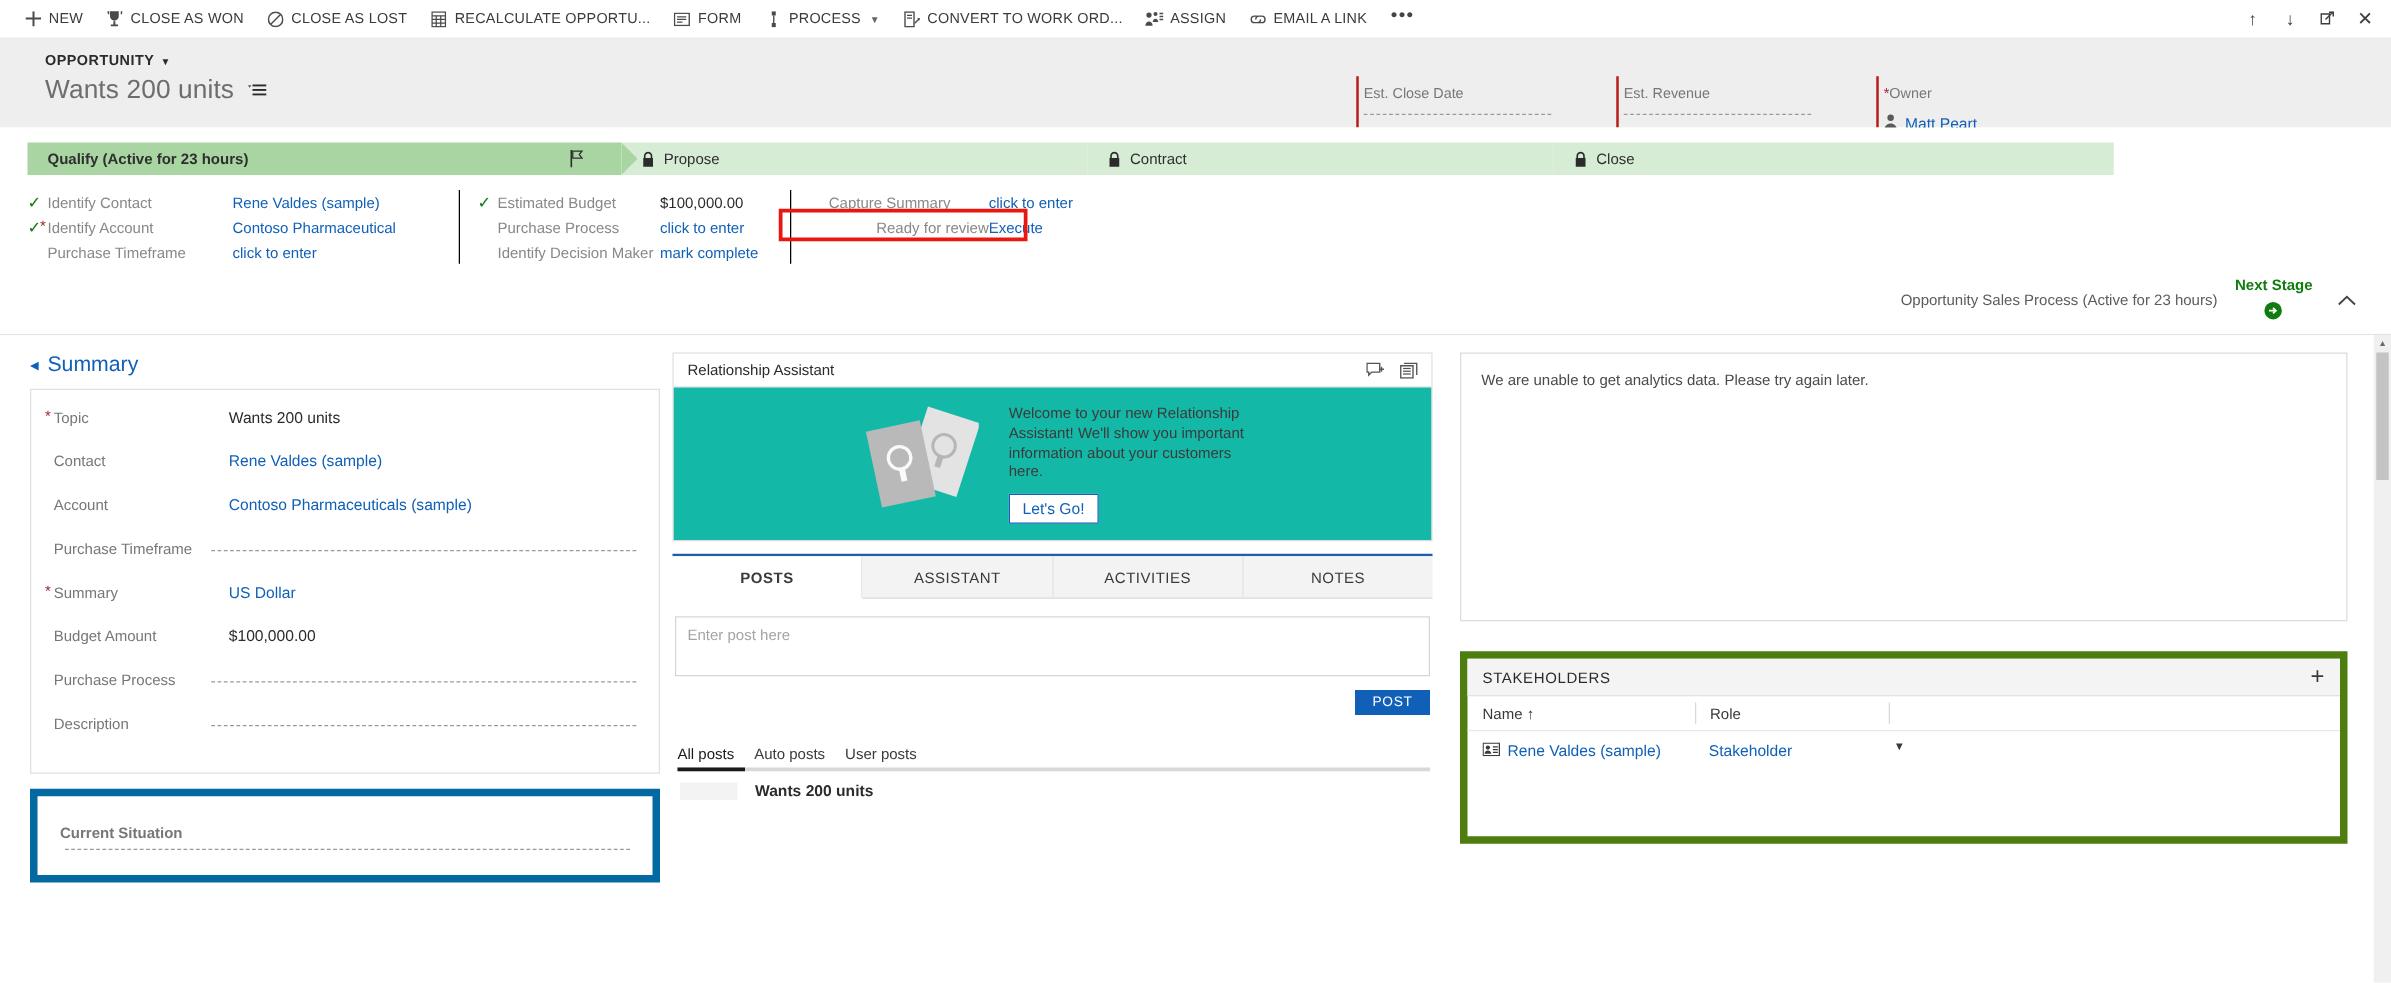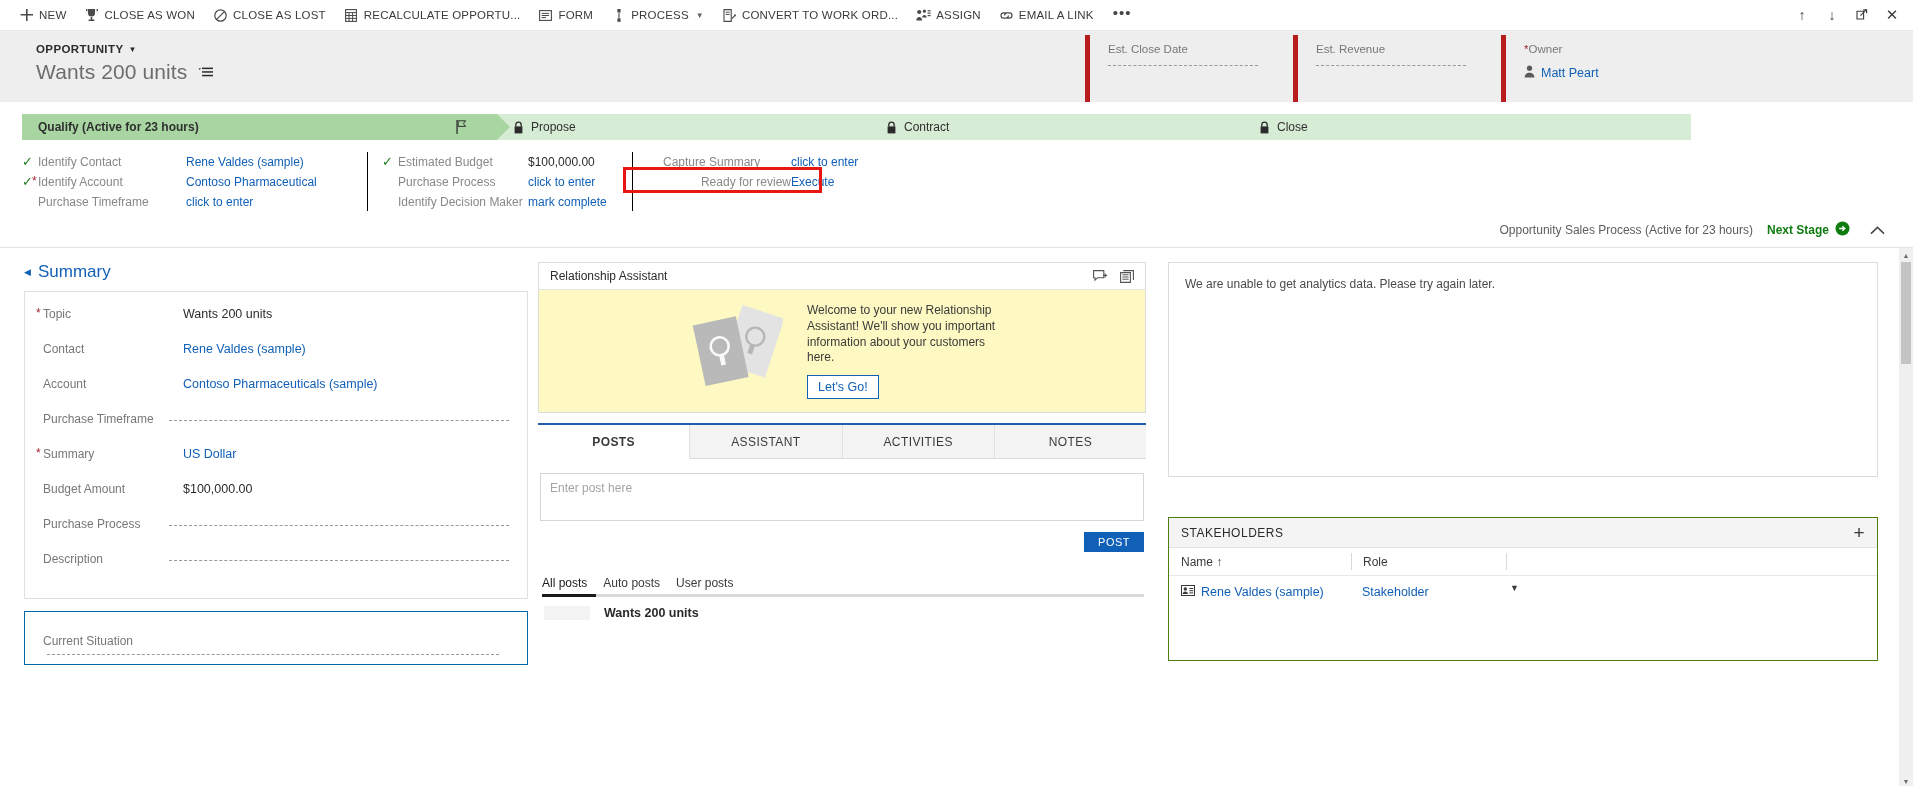--- a/index.html
+++ b/index.html
@@ -54,23 +54,24 @@
   .entity-chip .caret { font-size: 8px; }
   .rec-title {
     display:flex; align-items:center; gap:10px;
     font-size: 21px; color: #6d6d6d; font-weight: 400;
     margin-top: 3px; letter-spacing: .1px;
   }
   .rec-title .selhint { color:#4a4a4a; display:inline-flex; }
 
   .hdr-fields { display:flex; flex:1 1 auto; align-items:stretch; padding-top: 4px; }
   .hdr-field {
-    border-left: 5px solid #b91c1c;
-    padding: 8px 14px 0 18px;
+    border-left: 2px solid #b91c1c;
+    padding: 8px 14px 0 4px;
     min-width: 0;
+    margin-top: 26px;
   }
   .hdr-field.w1 { width: 208px; }
   .hdr-field.w2 { width: 208px; }
   .hdr-field.w3 { width: 165px; }
   .hdr-field.w4 { width: 200px; }
   .hdr-lbl { font-size: 11.5px; color: #777; margin-bottom: 10px; }
   .hdr-lbl .req { color:#a4262c; }
   .hdr-val { font-size: 12.5px; color:#2b2b2b; font-weight:600; }
   .hdr-val.link { color:#1160b7; font-weight:400; display:flex; align-items:center; gap:6px; }
   .dashline {
@@ -112,21 +113,21 @@
     position:absolute;
     border: 3px solid #e8170f;
     pointer-events: none;
   }
 
   .process-footer {
     display:flex; align-items:center; justify-content:flex-end;
     gap: 14px; padding: 10px 28px 8px 0; font-size:12px;
   }
   .pf-name { color:#5c5c5c; }
-  .pf-next { color:#107c10; font-weight:600; display:flex; align-items:center; gap:6px; cursor:pointer; }
+  .pf-next { color:#107c10; font-weight:600; display:flex; align-items:center; gap:6px; cursor:pointer;flex-direction:column; }
   .pf-collapse { color:#444; cursor:pointer; display:flex; align-items:center; padding-left:6px;}
 
   .divider-row { border-top:1px solid #e2e2e2; }
 
   
   .body-area { position:relative; height: 540px; background:#fff; display:flex; }
   .col-left { width: 528px; padding: 14px 0 0 24px; }
   .col-mid { width: 628px; padding: 14px 10px 0 10px; }
   .col-right { width: 740px; padding: 14px 18px 0 12px; }
 
@@ -140,35 +141,35 @@
   .form-card { border:1px solid #e0e0e0; padding: 14px 18px 12px 18px; }
   .frow { display:flex; align-items:flex-start; height: 35px; }
   .frow .flabel {
     width: 140px; font-size:12px; color:#777; position:relative; padding-top:1px;
   }
   .frow .flabel .req { color:#a4262c; position:absolute; left:-7px; top:0px; }
   .frow .fvalue { font-size:12.5px; color:#2b2b2b; flex:1 1 auto; padding-top:1px; }
   .frow .fvalue.link { color:#1160b7; }
   .fdash { display:block; height:0; border-bottom:1px dashed #999; margin-top:8px; width: 340px; }
 
-  .form-card2 { border:1px solid #0369a1; margin-top: 12px; padding: 22px 18px 9px 18px; }
+  .form-card2 { border:6px solid #0369a1; margin-top: 12px; padding: 22px 18px 20px 18px; font-weight: bold; }
   .f2label { font-size:12px; color:#777; margin-bottom:6px; }
   .fdash-wide { display:block; height:0; border-bottom:1px dashed #999; width: 452px; margin-left: 4px;}
 
   
   .ra-card { border:1px solid #dcdcdc; }
   .ra-head {
     height: 27px; display:flex; align-items:center;
     padding: 0 10px 0 11px; font-size:12px; color:#2b2b2b;
     border-bottom:1px solid #e4e4e4; background:#fff;
   }
   .ra-head .sp { flex:1 1 auto; }
   .ra-head .hi { margin-left: 12px; color:#555; display:inline-flex; cursor:pointer; }
   .ra-body {
-    height: 122px; background:#fef9c3;
+    height: 122px; background:#14b8a6;
     display:flex; align-items:center; justify-content:center; gap: 24px;
   }
   .ra-text { font-size:12px; color:#3b3b3b; line-height:1.33; width: 190px; }
   .ra-btn {
     display:inline-block; margin-top: 9px;
     border:1px solid #1160b7; color:#1160b7; background:#fff;
     font-size:12.5px; padding: 4px 10px; cursor:pointer;
   }
 
   
@@ -200,21 +201,21 @@
   .filter-underline i { position:absolute; left:0; top:0; height:3px; width: 54px; background:#1a1a1a; }
   .feed-row { display:flex; gap:14px; margin: 9px 2px 0 6px; align-items:flex-start; }
   .feed-avatar { width: 46px; height: 14px; background:#f3f3f3; }
   .feed-title { font-size:12.5px; color:#2b2b2b; font-weight:600; }
 
   
   .analytics-card {
     border:1px solid #dcdcdc; height: 215px; padding: 14px 16px;
     font-size:12px; color:#4a4a4a; background:#fff;
   }
-  .sh-card { border:1px solid #4d7c0f; margin-top: 40px; }
+  .sh-card { border:6px solid #4d7c0f; margin-top: 24px; }
   .sh-head {
     height: 30px; background:#f4f4f4; display:flex; align-items:center;
     padding: 0 12px; font-size:12px; letter-spacing:.5px; color:#2b2b2b;
     border-bottom:1px solid #e2e2e2;
   }
   .sh-head .sp { flex:1 1 auto; }
   .sh-plus { font-size:19px; color:#3a3a3a; cursor:pointer; line-height:1; }
   .sh-cols { display:flex; height: 28px; align-items:center; border-bottom:1px solid #e8e8e8; font-size:12px; color:#3a3a3a; }
   .sh-c1 { width: 182px; padding-left: 12px; display:flex; align-items:center; gap:6px; }
   .sh-c2 { width: 155px; padding-left: 11px; border-left:1px solid #d8d8d8; height:17px; display:flex; align-items:center;}

